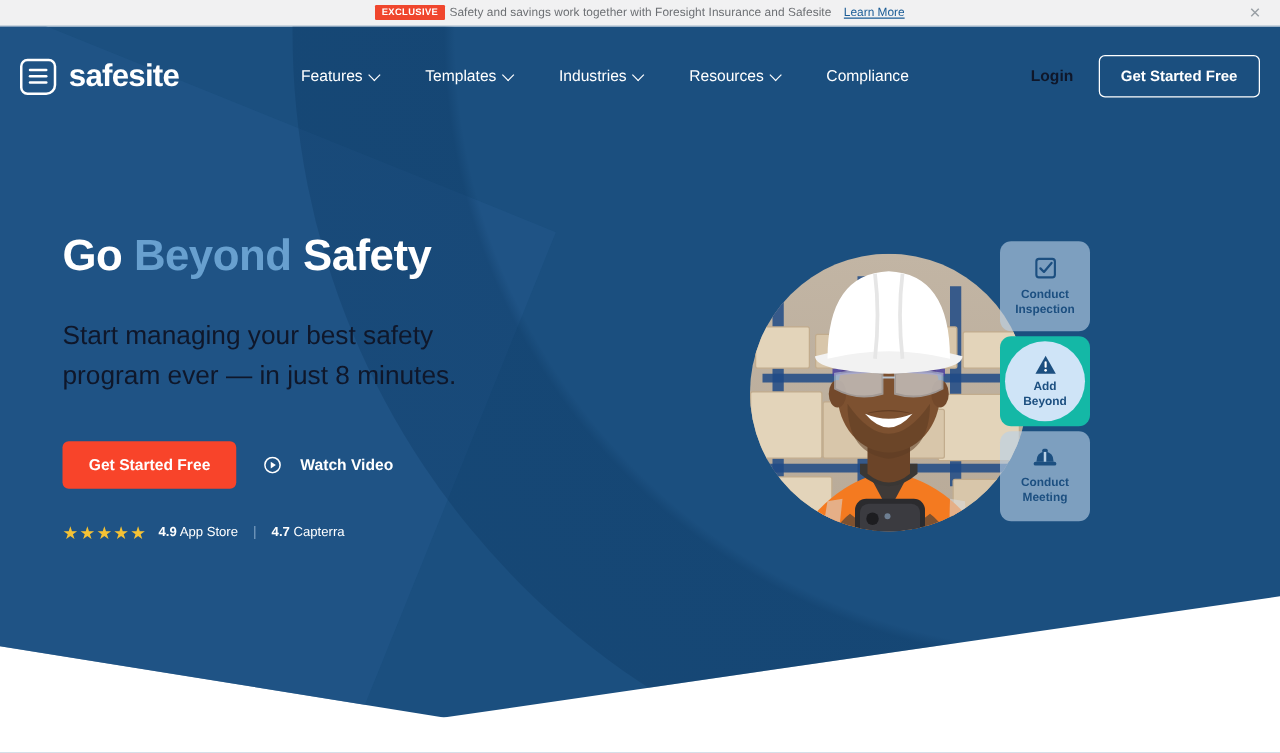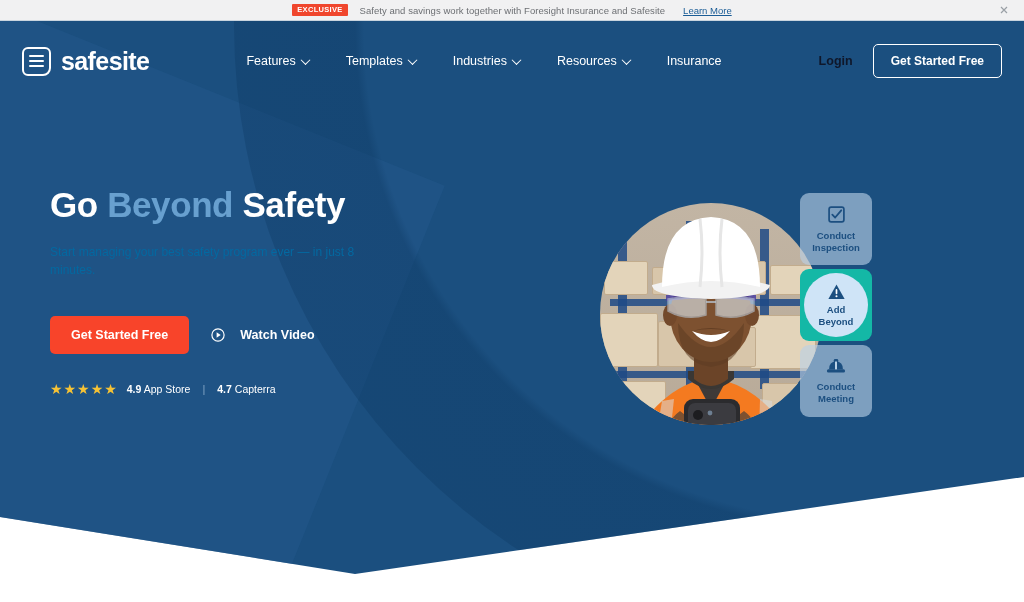--- a/index.html
+++ b/index.html
@@ -12,21 +12,21 @@
   }
 
   
   .promo-bar {
     position: relative;
     width: 1024px; height: 21px;
     background: #f1f1f2;
     border-bottom: 1px solid #c9d4de;
     display: flex; align-items: center; justify-content: center;
   }
-  .promo-inner { display: flex; align-items: flex-end; gap: 12px; }
+  .promo-inner { display: flex; align-items: flex-end; gap: 4px; }
   .promo-badge {
     background: #f0462d; color: #ffffff;
     font-size: 7.5px; font-weight: bold; letter-spacing: .3px;
     padding: 2px 5px 2px 5px; line-height: 1;
     border-radius: 1px;
   }
   .promo-text { font-size: 9.5px; color: #6c6f73; letter-spacing: .05px; }
   .promo-link { font-size: 9.5px; color: #1a5c96; text-decoration: underline; margin-left: 6px; cursor: pointer; }
   .promo-close {
     position: absolute; right: 14px; top: 50%; transform: translateY(-50%);
@@ -66,21 +66,21 @@
     width: 1250px; height: 1250px;
     border-radius: 50%;
     background: radial-gradient(circle at 50% 50%, rgba(10,52,92,0) 56%, rgba(12,56,98,.36) 57%, rgba(12,56,98,.30) 100%);
   }
 
   
   .site-header {
     position: absolute; left: 0; top: 0;
     width: 1024px; height: 80px;
     display: flex; align-items: center;
-    padding: 0 22px;
+    padding: 0 16px;
     z-index: 20;
   }
   .brand { display: flex; align-items: center; gap: 10px; cursor: pointer; }
   .brand-mark {
     width: 29px; height: 29px;
     border: 2px solid #ffffff;
     border-radius: 6px 6px 8px 6px;
     display: flex; flex-direction: column; align-items: center; justify-content: center;
     gap: 2.5px;
   }
@@ -114,22 +114,22 @@
   .hero-copy {
     position: absolute; left: 50px; top: 164px;
     width: 420px; z-index: 10;
   }
   .headline {
     color: #ffffff; font-size: 35px; font-weight: bold;
     line-height: 1.12; letter-spacing: -.4px;
   }
   .headline .accent { color: #68a0cf; }
   .subhead {
-    color: #0369a1; font-size: 12px; line-height: 1.52;
-    margin-top: 19px; max-width: 345px;
+    color: #0f172a; font-size: 21px; line-height: 1.52;
+    margin-top: 29px; max-width: 345px;
   }
   .cta-row { display: flex; align-items: center; gap: 22px; margin-top: 36px; }
   .btn-primary {
     background: #f8442a; color: #ffffff; border: none;
     font-family: inherit; font-size: 12.5px; font-weight: bold;
     padding: 12px 21px; border-radius: 5px; cursor: pointer;
   }
   .watch { display: flex; align-items: center; gap: 15px; color: #ffffff; font-size: 12.5px; font-weight: bold; cursor: pointer; }
 
   .ratings { display: flex; align-items: center; gap: 9px; margin-top: 28px; }
@@ -232,21 +232,21 @@
       </div>
       <div class="nav-item">
         <span>Industries</span>
         <span class="chev"></span>
       </div>
       <div class="nav-item">
         <span>Resources</span>
         <span class="chev"></span>
       </div>
       <div class="nav-item">
-        <span>Insurance</span>
+        <span>Compliance</span>
       </div>
     </nav>
 
     <div class="header-right">
       <span class="login-link">Login</span>
       <button class="btn-outline">Get Started Free</button>
     </div>
   </header>
 
   <div class="hero-copy">

